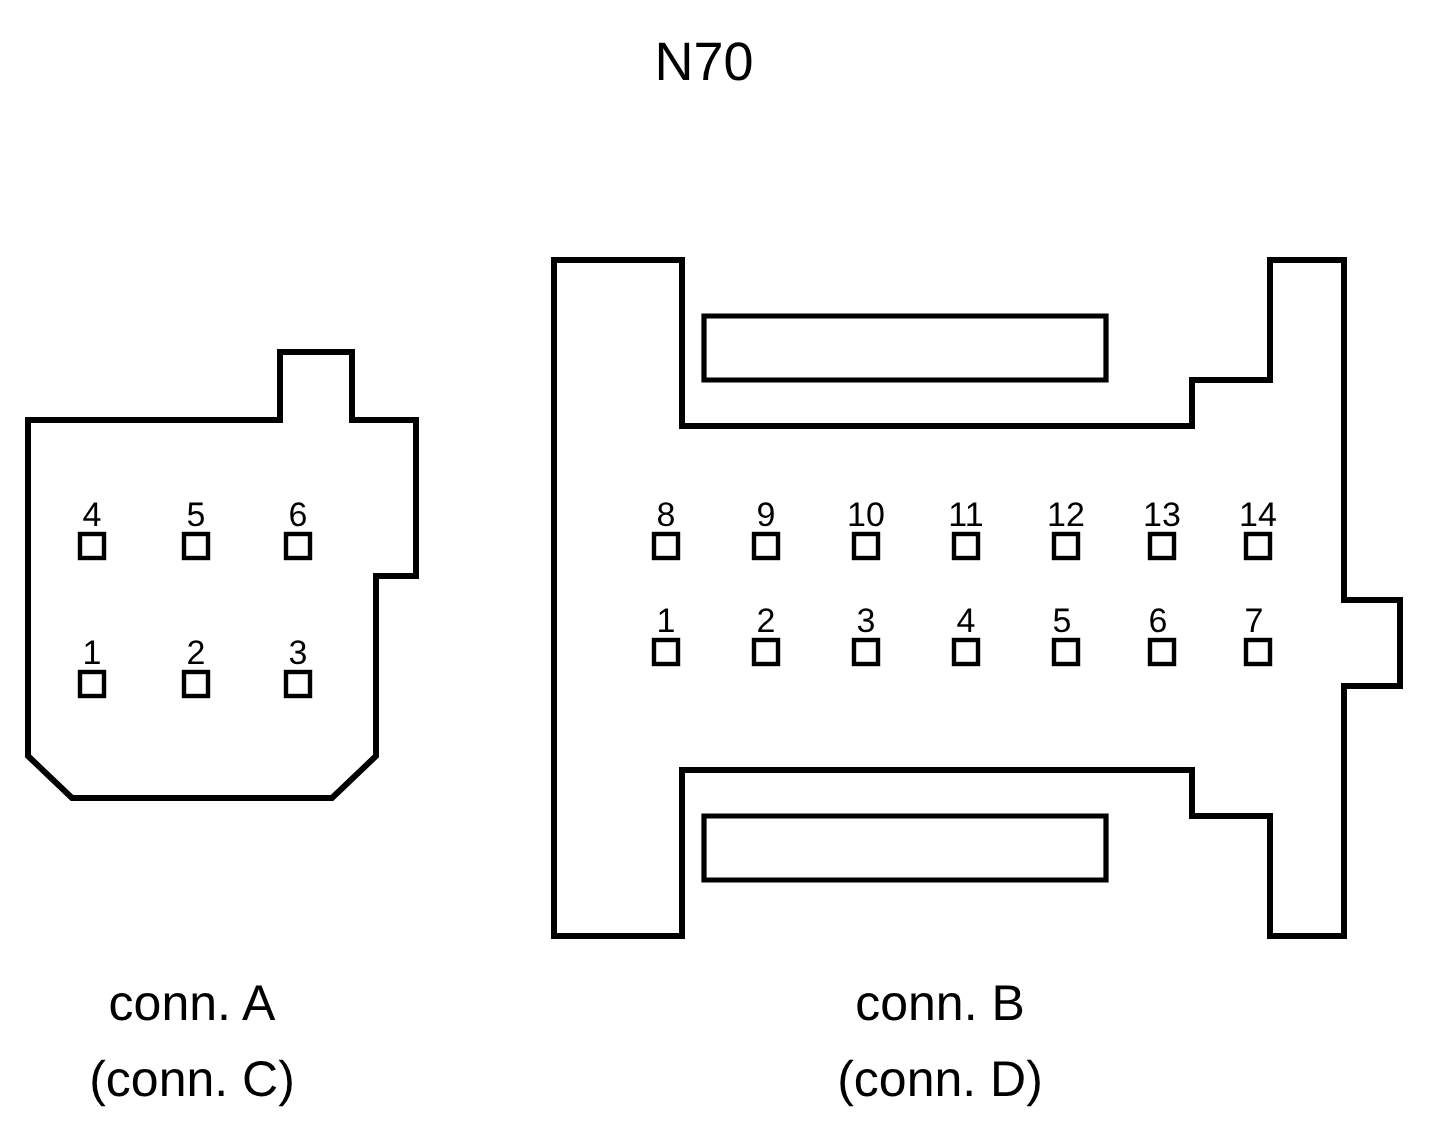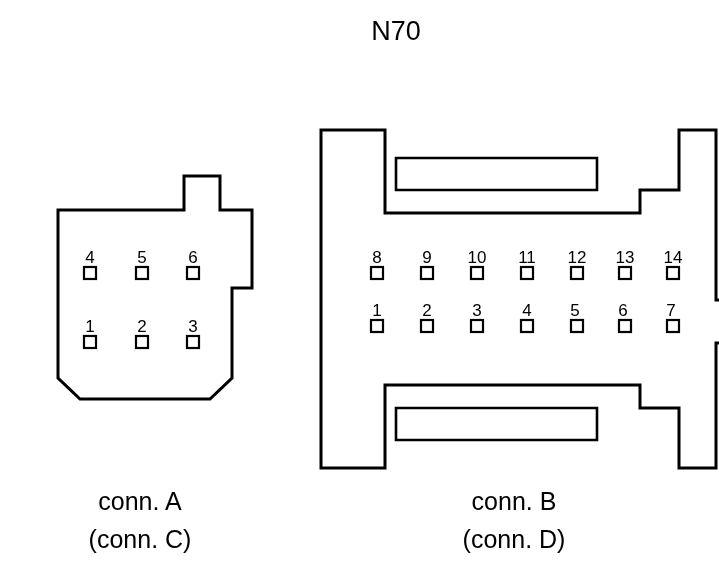--- a/index.html
+++ b/index.html
@@ -10,25 +10,24 @@
   body {
     width: 719px;
     height: 567px;
     position: relative;
     font-family: "Liberation Sans", sans-serif;
     color: #000000;
     overflow: hidden;
   }
   #diagram-root {
     position: absolute;
-    left: 12px;
+    left: 0;
     top: 0;
     width: 672px;
     height: 567px;
-    padding-left: 32px;
   }
   .title-text {
     font-size: 27px;
     fill: #000000;
     font-family: "Liberation Sans", sans-serif;
     text-anchor: middle;
     dominant-baseline: alphabetic;
   }
   .caption-text {
     font-size: 25px;

